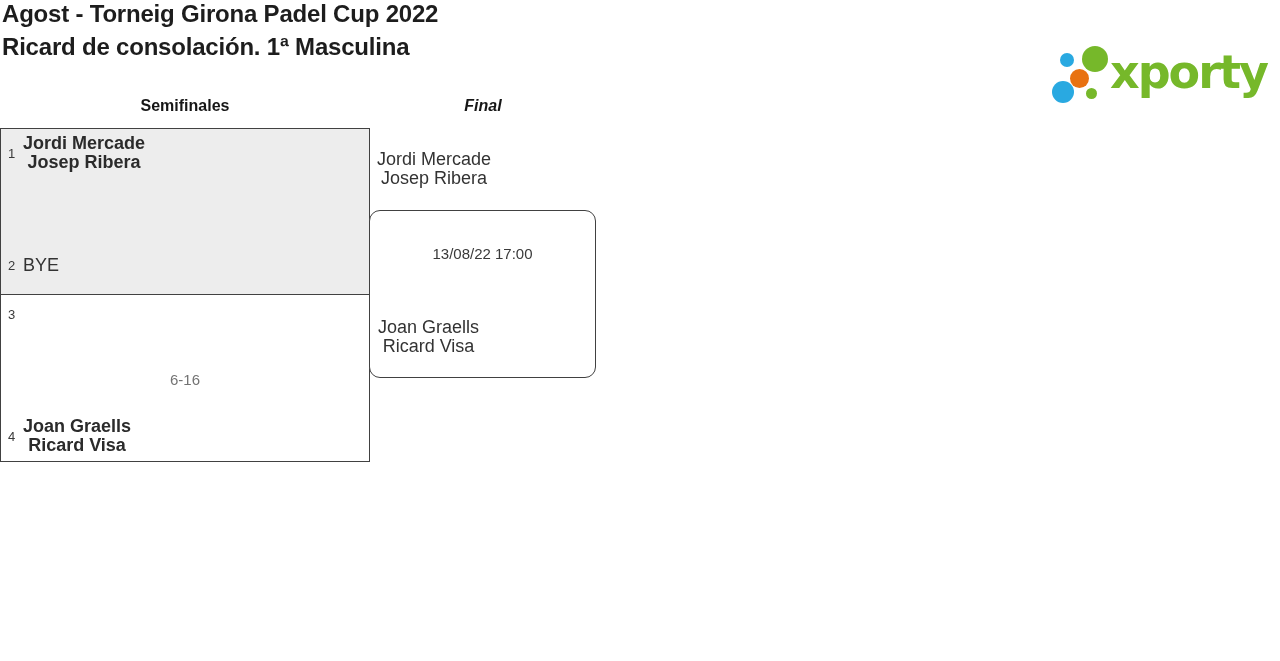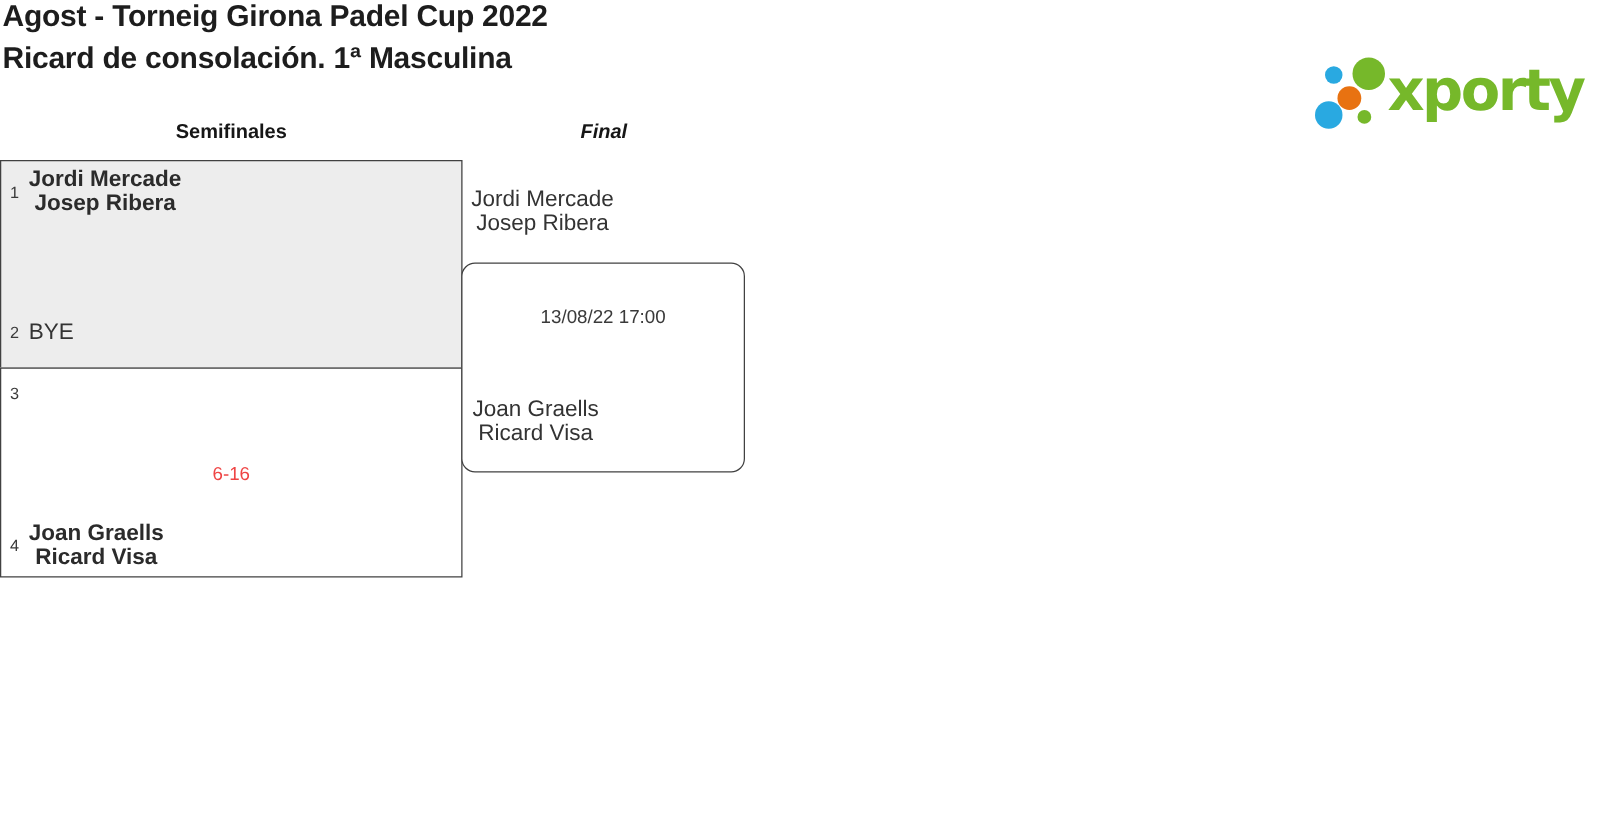--- a/index.html
+++ b/index.html
@@ -32,21 +32,21 @@
   .m2 { left:0; top:294px; width:370px; height:168px; }
   .mf { left:369px; top:210px; width:227px; height:168px;border-radius:11px; }
 
   .team-row { position:absolute; left:7px; right:6px; display:flex; align-items:center; }
   .seed { flex:0 0 13px; font-size:13px; color:#3a3a3a; text-align:left; }
   .names { margin-left:2px; }
   .player { font-size:18px; line-height:19px; color:#333; white-space:nowrap;text-align:center; }
   .winner .player { font-weight:700; color:#2b2b2b; }
 
   .score { position:absolute; left:0; width:100%; text-align:center;
-           font-size:15px; line-height:19px; color:#ef4444; }
+           font-size:15px; line-height:19px; color:#737373; }
 
   
   .final-team-top { position:absolute; left:377px; top:150px; }
   .final-date { position:absolute; left:0; top:33px; width:100%; text-align:center;
                 font-size:15px; line-height:19px; color:#3a3a3a; }
   .final-team-bottom { position:absolute; left:8px; top:107px; }
 </style>
 </head>
 <body>
 

